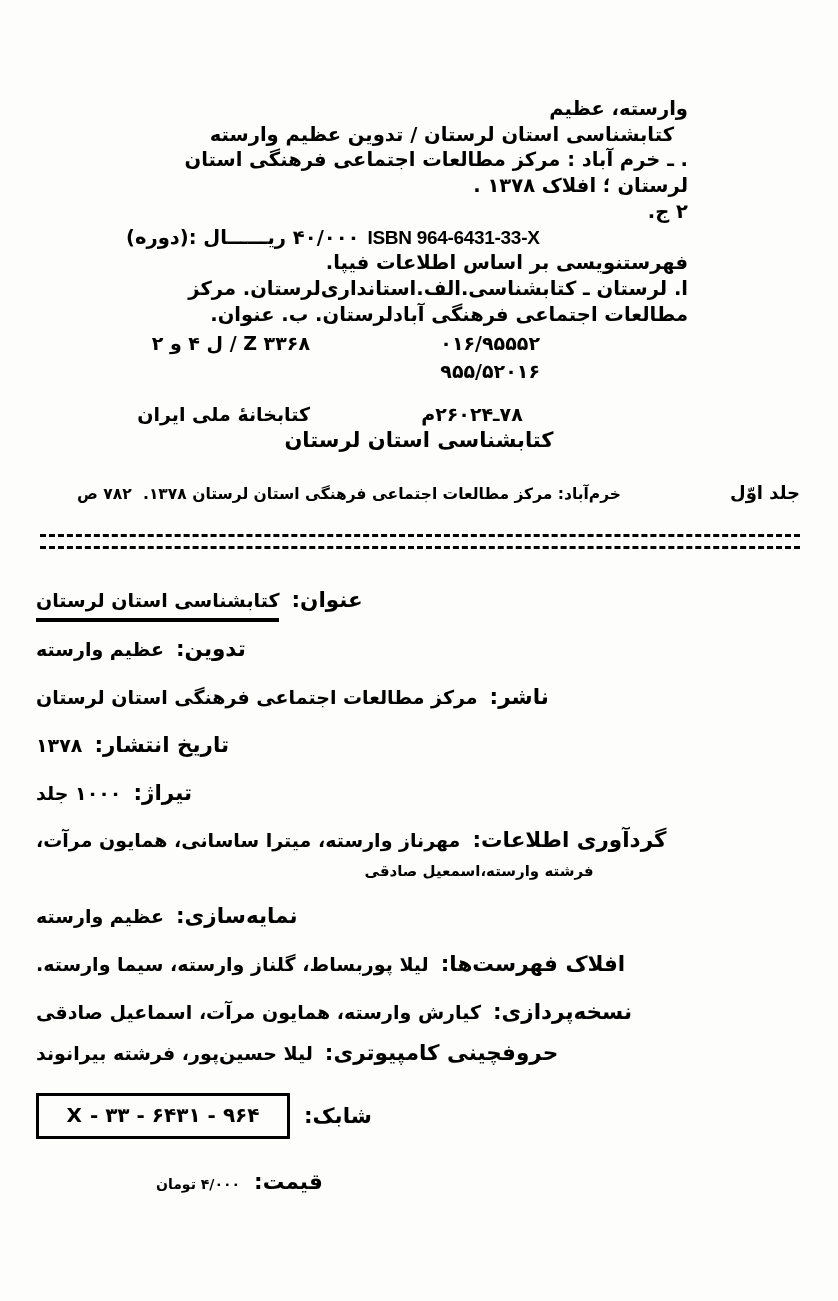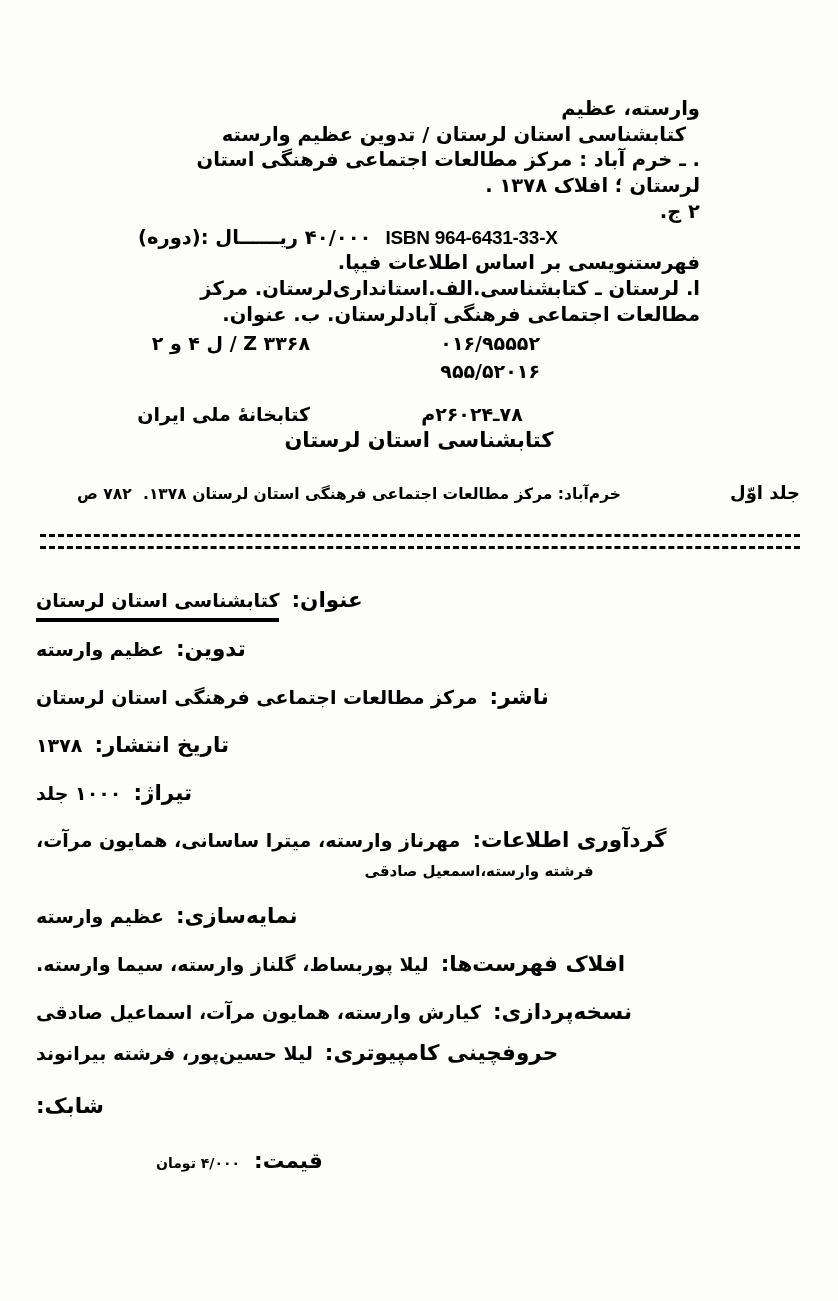--- a/index.html
+++ b/index.html
@@ -20,40 +20,40 @@
   .page {
     position: absolute;
     inset: 0;
     background: #fdfdfc;
   }
 
   
   .cip-block {
     position: absolute;
     top: 96px;
-    right: 138px;
+    right: 150px;
     width: 562px;
     text-align: right;
     direction: rtl;
     font-size: 19.5px;
     font-weight: 700;
     line-height: 1.32;
     letter-spacing: -0.2px;
   }
   .cip-line {
     white-space: nowrap;
   }
   .cip-line.indent-1 { padding-right: 14px; }
 
   .cip-isbn-row {
     display: flex;
     flex-direction: row-reverse;
     justify-content: flex-start;
     align-items: baseline;
-    gap: 14px;
+    gap: 8px;
     white-space: nowrap;
   }
   .isbn-latin {
     direction: ltr;
     unicode-bidi: isolate;
     font-family: "Liberation Sans", sans-serif;
     font-weight: 700;
     font-size: 19px;
     letter-spacing: -0.3px;
   }
@@ -322,20 +322,21 @@
       <span class="entry-value">کیارش وارسته، همایون مرآت، اسماعیل صادقی</span>
     </div>
 
     <div class="entry">
       <span class="entry-label">حروفچینی کامپیوتری:</span>
       <span class="entry-value">لیلا حسین‌پور، فرشته بیرانوند</span>
     </div>
 
     <div class="isbn-row">
       <span class="entry-label">شابک:</span>
+      <span class="isbn-box">۹۶۴ - ۶۴۳۱ - ۳۳ - X</span>
     </div>
 
     <div class="price-row">
       <span class="entry-label">قیمت:</span>
       <span class="price-value">۴/۰۰۰ تومان</span>
     </div>
 
   </div>
 </div>
 

